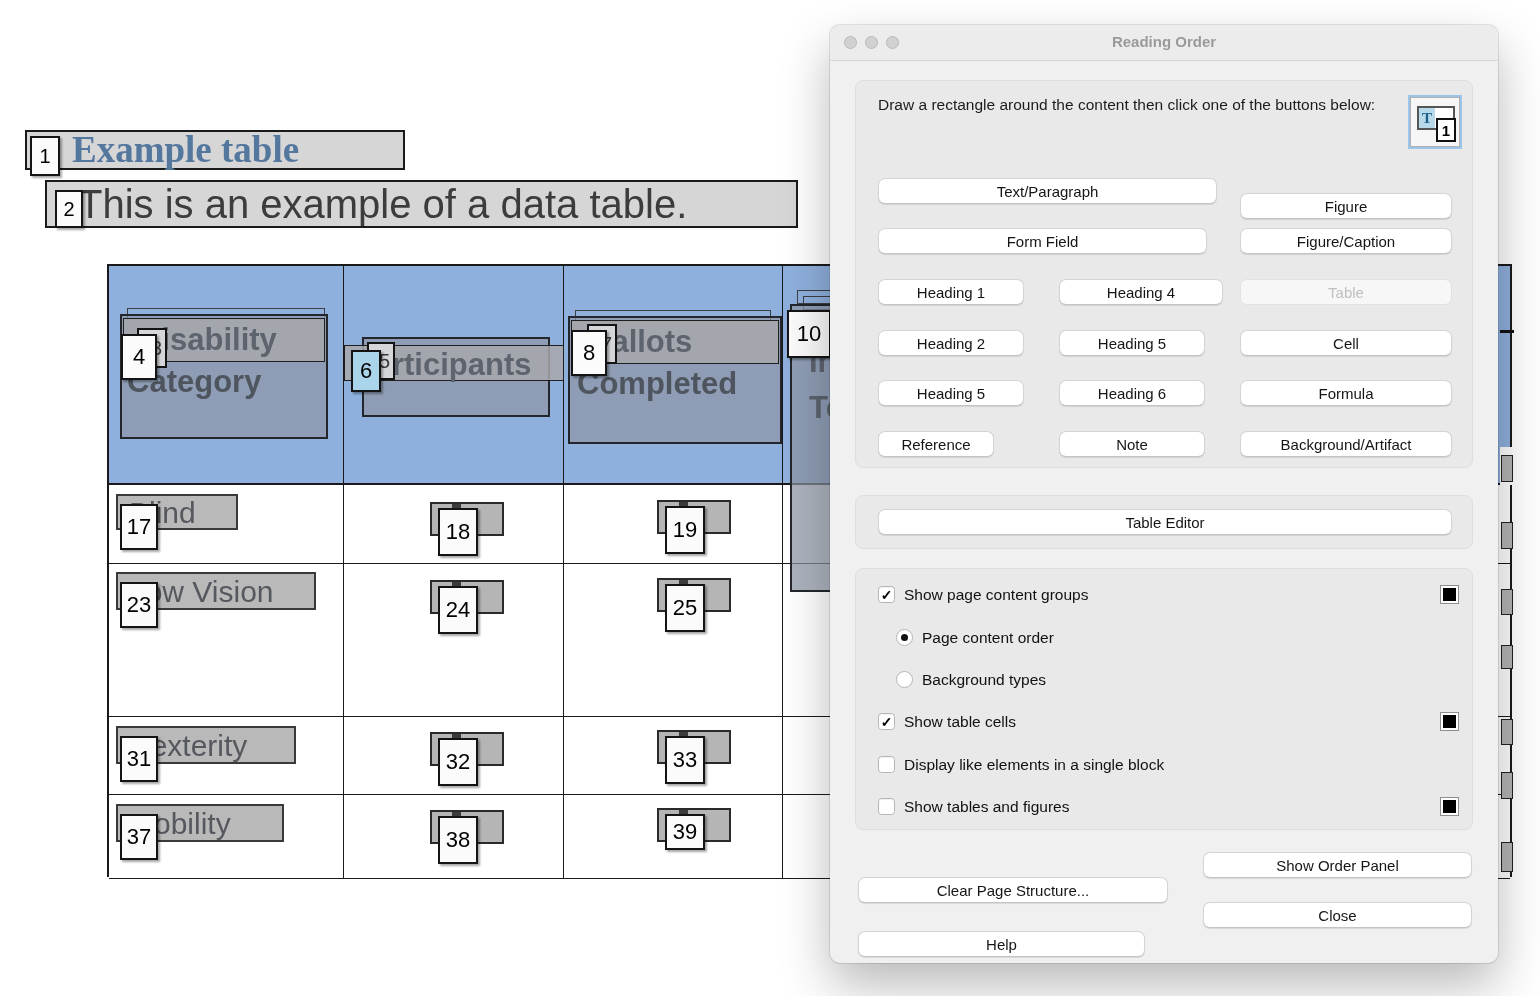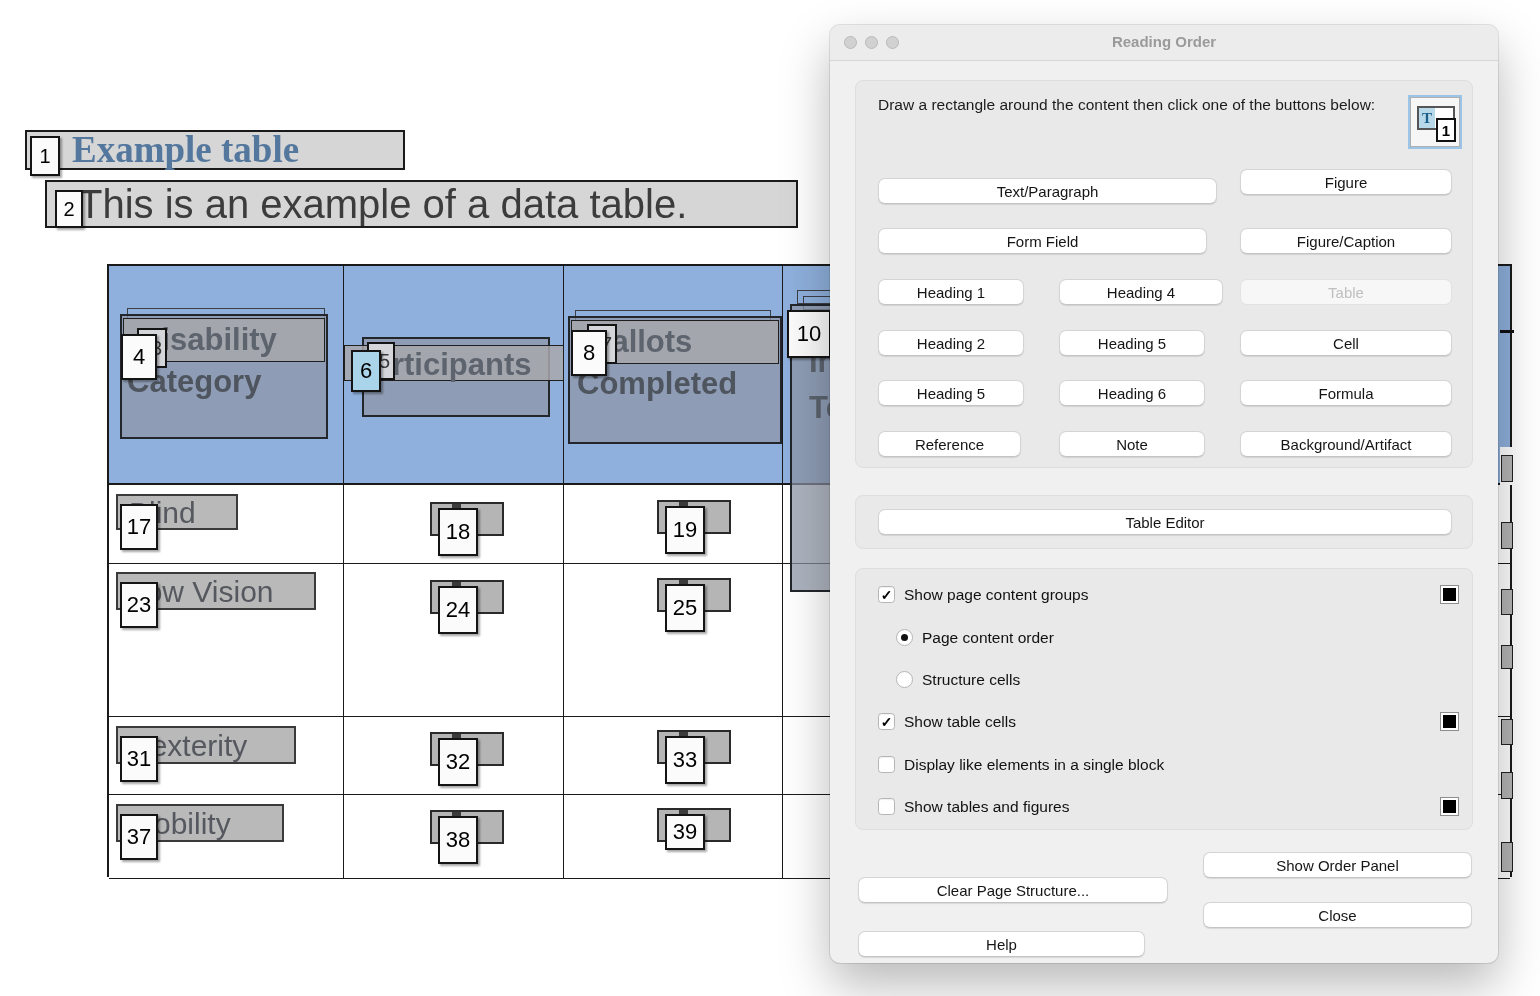--- a/index.html
+++ b/index.html
@@ -216,58 +216,58 @@
 
     <div class="gbox" style="top:55px; height:388px;"></div>
     <div class="instr">Draw a rectangle around the content then click one of the buttons below:</div>
     <div class="icon-btn">
       <div class="icon-rect"></div>
       <div class="icon-T">T</div>
       <div class="icon-1">1</div>
     </div>
 
     <div class="btn" style="left:48px; top:153px; width:339px;">Text/Paragraph</div>
-    <div class="btn" style="left:410px; top:144px; width:212px;">Figure</div>
+    <div class="btn" style="left:410px; top:168px; width:212px;">Figure</div>
     <div class="btn" style="left:48px; top:203px; width:329px;">Form Field</div>
     <div class="btn" style="left:410px; top:203px; width:212px;">Figure/Caption</div>
 
     <div class="btn" style="left:48px; top:254px; width:146px;">Heading 1</div>
     <div class="btn" style="left:229px; top:254px; width:164px;">Heading 4</div>
     <div class="btn disabled" style="left:410px; top:254px; width:212px;">Table</div>
 
     <div class="btn" style="left:48px; top:305px; width:146px;">Heading 2</div>
     <div class="btn" style="left:229px; top:305px; width:146px;">Heading 5</div>
     <div class="btn" style="left:410px; top:305px; width:212px;">Cell</div>
 
     <div class="btn" style="left:48px; top:355px; width:146px;">Heading 5</div>
     <div class="btn" style="left:229px; top:355px; width:146px;">Heading 6</div>
     <div class="btn" style="left:410px; top:355px; width:212px;">Formula</div>
 
-    <div class="btn" style="left:48px; top:406px; width:143px;">Reference</div>
+    <div class="btn" style="left:48px; top:406px; width:116px;">Reference</div>
     <div class="btn" style="left:229px; top:406px; width:146px;">Note</div>
     <div class="btn" style="left:410px; top:406px; width:212px;">Background/Artifact</div>
 
     <div class="gbox" style="top:470px; height:54px;"></div>
     <div class="btn" style="left:48px; top:484px; width:574px;">Table Editor</div>
 
     <div class="gbox" style="top:543px; height:262px;"></div>
 
     <div class="checkbox" style="left:48px; top:561px;">✓</div>
     <div class="lbl ckrow-label" style="left:74px; top:561px;">Show page content groups</div>
     <div class="swatch" style="left:610px; top:560px;">
         <div class="fill"></div>
       </div>
 
     <div class="radio" style="left:66px; top:604px;">
         <div class="dotin"></div>
       </div>
     <div class="lbl ckrow-label" style="left:92px; top:604px;">Page content order</div>
 
     <div class="radio" style="left:66px; top:646px;"></div>
-    <div class="lbl ckrow-label" style="left:92px; top:646px;">Structure cells</div>
+    <div class="lbl ckrow-label" style="left:92px; top:646px;">Background types</div>
 
     <div class="checkbox" style="left:48px; top:688px;">✓</div>
     <div class="lbl ckrow-label" style="left:74px; top:688px;">Show table cells</div>
     <div class="swatch" style="left:610px; top:687px;">
         <div class="fill"></div>
       </div>
 
     <div class="checkbox" style="left:48px; top:731px;"></div>
     <div class="lbl ckrow-label" style="left:74px; top:731px;">Display like elements in a single block</div>
 

